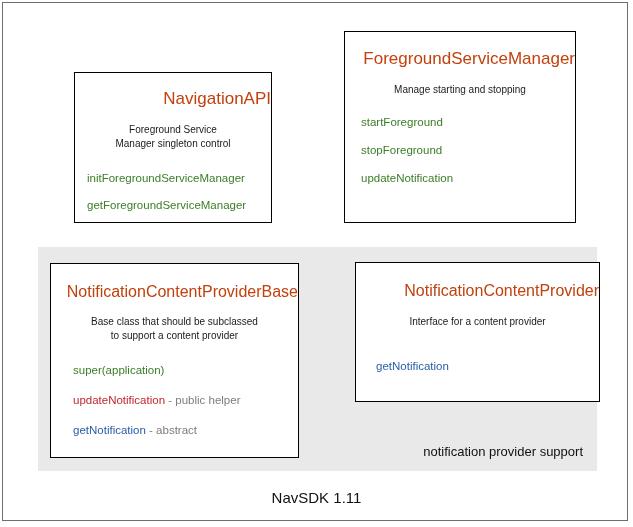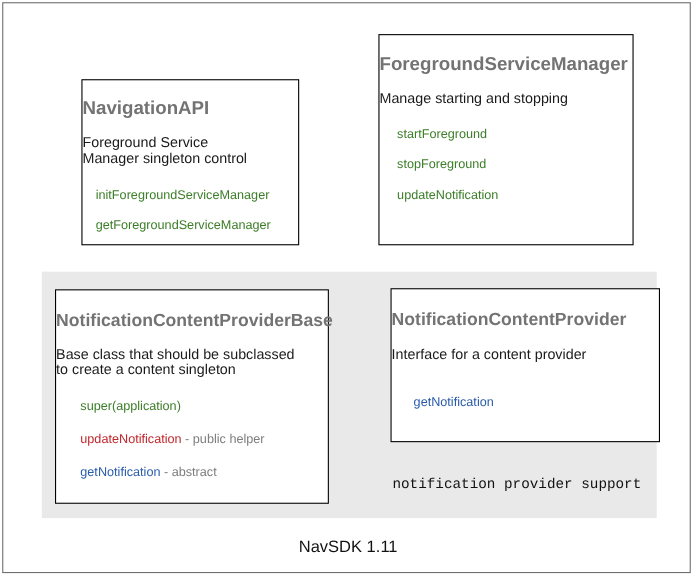--- a/index.html
+++ b/index.html
@@ -35,42 +35,42 @@
     position: absolute;
     left: 38px;
     top: 247px;
     width: 559px;
     height: 224px;
     background: #e9e9e9;
   }
   .group-label {
     position: absolute;
     right: 14px;
-    bottom: 23px;
+    bottom: 12px;
     font-size: 13px;
     color: #111111;
     white-space: nowrap;
-    font-family: Liberation Mono, monospace;
   }
   
   .class-box {
     position: absolute;
     background: #ffffff;
     border: 1.3px solid #000000;
     box-sizing: border-box;
   }
   .box-title {
-    text-align: left;
-    color: #737373;
-    font-weight: 700;
+    text-align: right;
+    color: #c2410c;
+    font-weight: 400;
     white-space: nowrap;
   }
   .box-desc {
+    text-align: center;
     color: #1a1a1a;
-    font-size: 13px;
+    font-size: 10px;
     line-height: 14px;
   }
   .methods {
     margin-top: 0;
   }
   .method {
     font-size: 11.5px;
     line-height: 14px;
     white-space: nowrap;
   }
@@ -165,21 +165,21 @@
       <div class="method">
         <span class="m-green">updateNotification</span><span class="m-note"></span>
       </div>
     </div>
   </div>
 
   <div class="class-box" id="box-notification-content-provider-base">
     <div class="box-title">NotificationContentProviderBase</div>
     <div class="box-desc">
       <div>Base class that should be subclassed</div>
-      <div>to create a content singleton</div>
+      <div>to support a content provider</div>
     </div>
     <div class="methods">
       <div class="method">
         <span class="m-green">super(application)</span><span class="m-note"></span>
       </div>
       <div class="method">
         <span class="m-red">updateNotification</span><span class="m-note"> - public helper</span>
       </div>
       <div class="method">
         <span class="m-blue">getNotification</span><span class="m-note"> - abstract</span>

